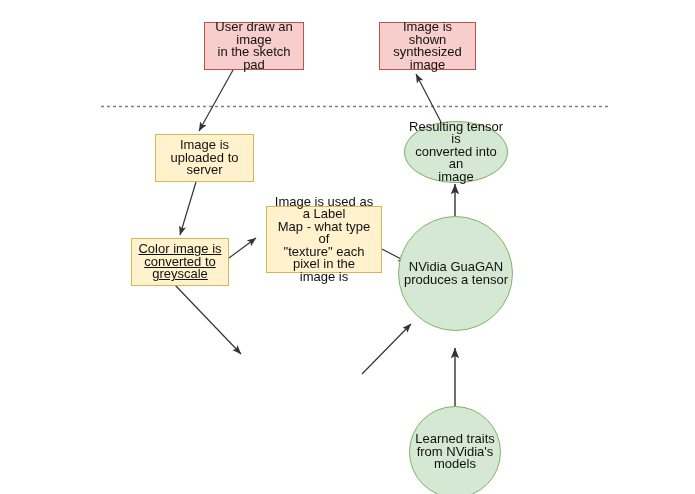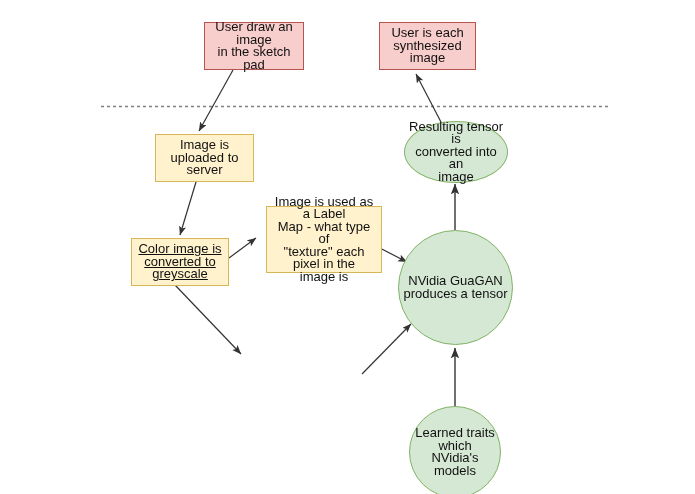--- a/index.html
+++ b/index.html
@@ -100,21 +100,21 @@
 
     <line x1="442" y1="124" x2="416" y2="74" stroke="#333333" stroke-width="1.2" marker-end="url(#arrow)"></line>
   </svg>
 
   <div class="node box pink" style="left:204px; top:22px; width:100px; height:48px;">
     <span class="node-text">User draw an image
 in the sketch pad</span>
   </div>
 
   <div class="node box pink" style="left:379px; top:22px; width:97px; height:48px;">
-    <span class="node-text">User is each
+    <span class="node-text">Image is shown
 synthesized image</span>
   </div>
 
   <div class="node box yellow" style="left:155px; top:134px; width:99px; height:48px;justify-content:center;">
     <span class="node-text">Image is uploaded to
 server</span>
   </div>
 
   <div class="node box yellow" style="left:131px; top:238px; width:98px; height:48px;text-decoration:underline;">
     <span class="node-text">Color image is
@@ -123,30 +123,30 @@
   </div>
 
   <div class="node box yellow" style="left:266px; top:206px; width:116px; height:67px;">
     <span class="node-text">Image is used as a Label
 Map - what type of
 "texture" each pixel in the
 image is</span>
   </div>
 
 
-  <div class="node circle green" style="left:398px; top:230px; width:115px; height:115px;">
+  <div class="node circle green" style="left:398px; top:216px; width:115px; height:115px;justify-content:flex-end;">
     <span class="node-text">NVidia GuaGAN
 produces a tensor</span>
   </div>
 
   <div class="node ellipse green" style="left:404px; top:121px; width:104px; height:62px;">
     <span class="node-text">Resulting tensor is
 converted into an
 image</span>
   </div>
 
   <div class="node circle green" style="left:409px; top:406px; width:92px; height:92px;">
     <span class="node-text">Learned traits
-which NVidia's
+from NVidia's
 models</span>
   </div>
 
 </div>
 
 </body></html>

